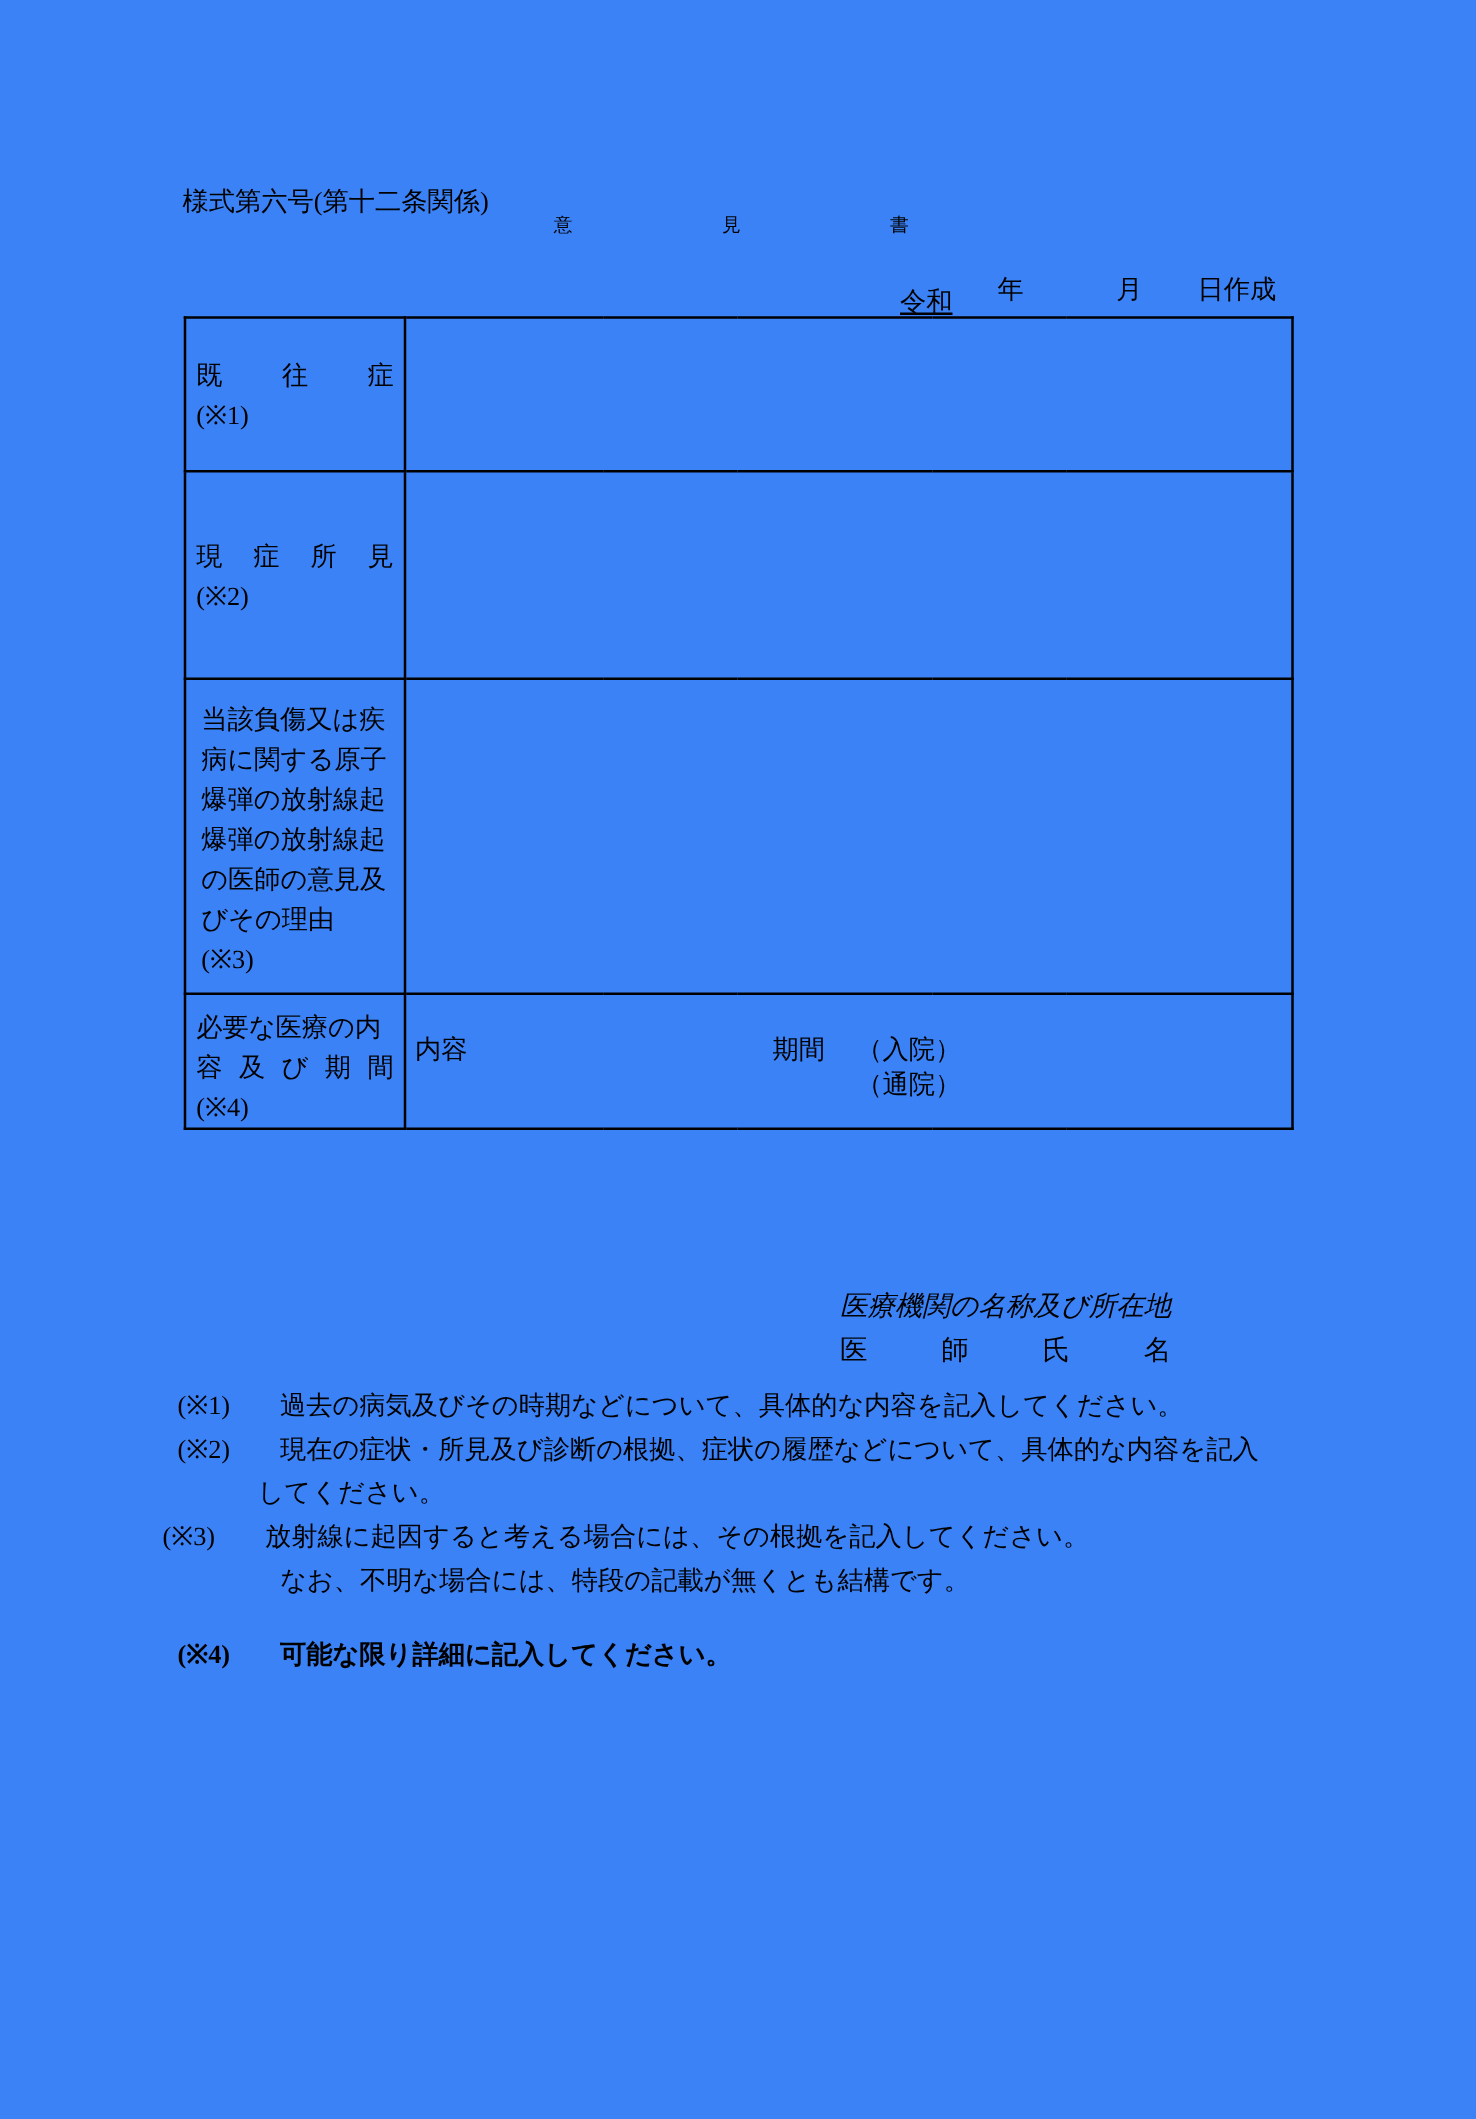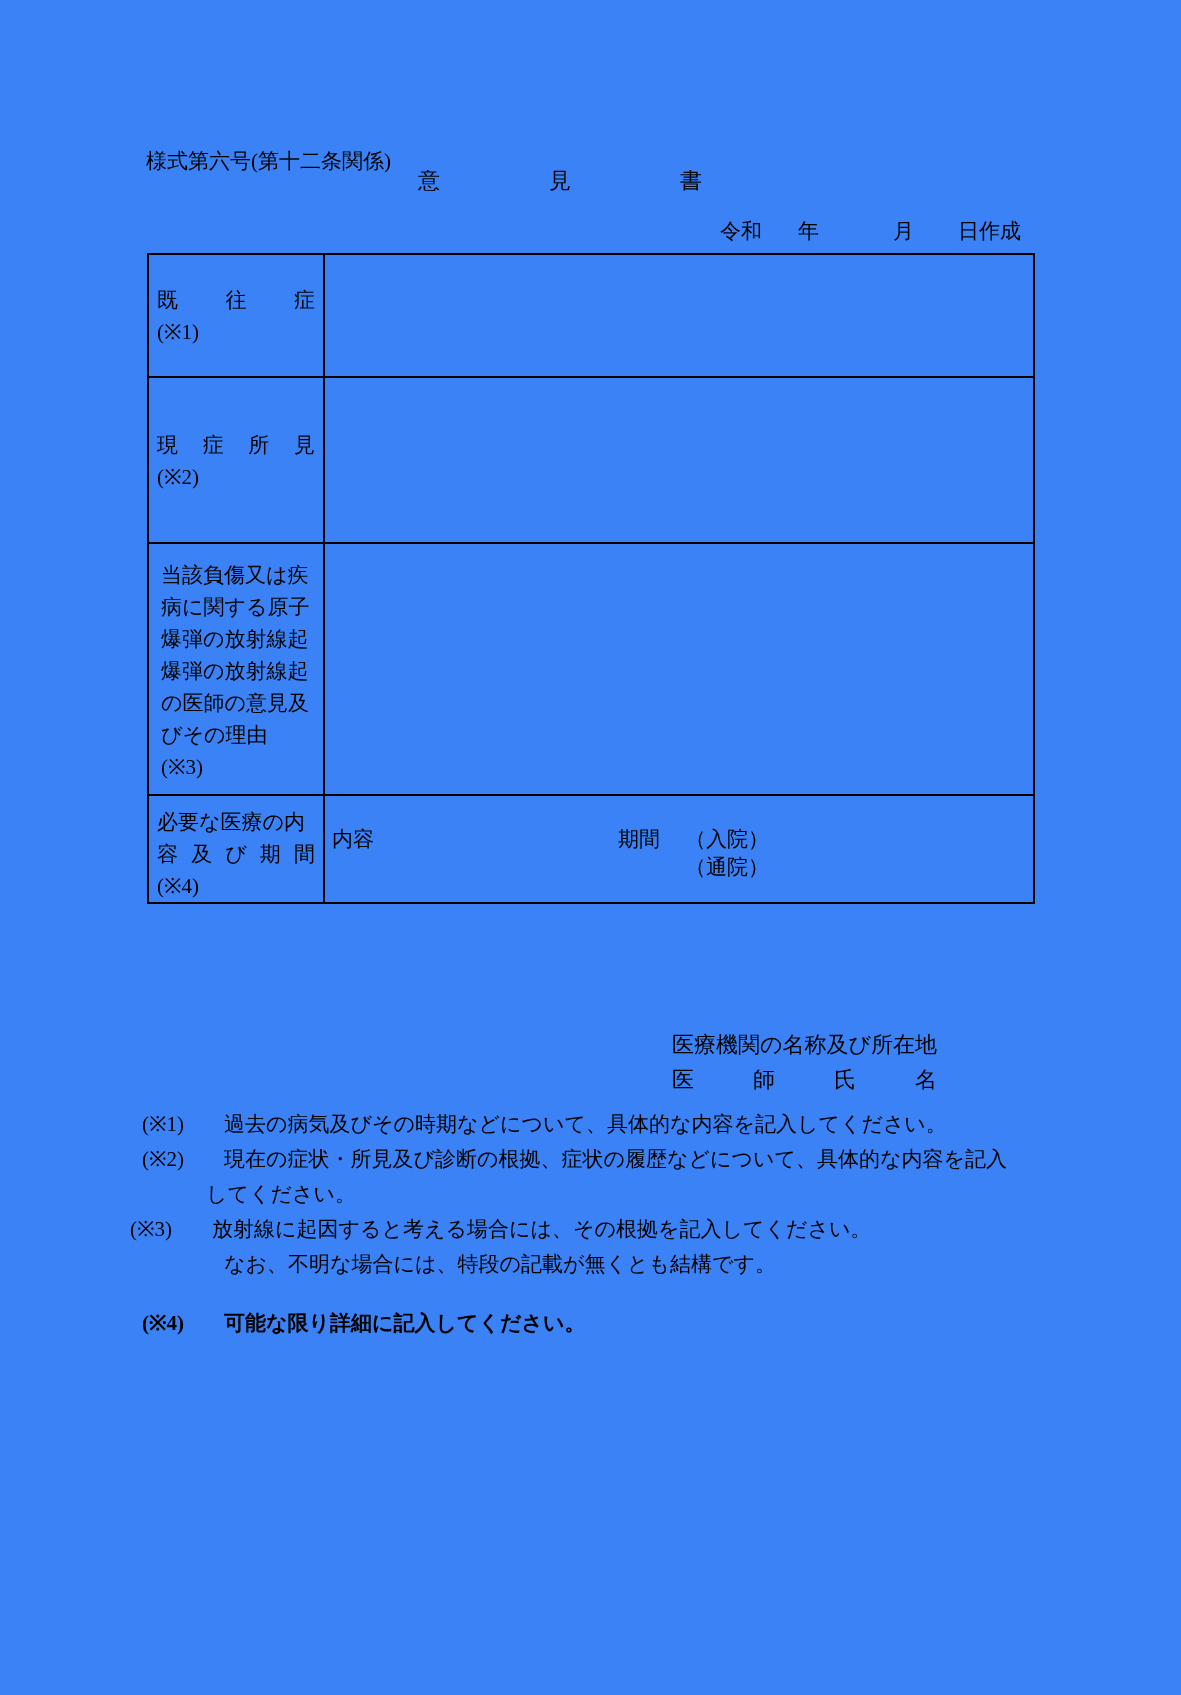--- a/index.html
+++ b/index.html
@@ -32,24 +32,24 @@
   .fn-line { position:absolute; white-space:nowrap; }
   .fn-marker { display:inline-block; width:82px; }
 </style>
 </head>
 <body>
 
 <div class="page">
 
   <div class="abs" style="left:146px; top:150px;">様式第六号(第十二条関係)</div>
 
-  <div class="abs jl" style="left:418px; top:170px; width:284px; font-size:22px; white-space:normal;">意見書</div>
+  <div class="abs jl" style="left:443px; top:170px; width:284px; font-size:15px; white-space:normal;">意見書</div>
 
   <div>
-    <span class="abs" style="left:720px; top:220px;">令和</span>
+    <span class="abs" style="left:720px; top:230px;text-decoration:underline;">令和</span>
     <span class="abs" style="left:798px; top:220px;">年</span>
     <span class="abs" style="left:893px; top:220px;">月</span>
     <span class="abs" style="left:958px; top:220px;">日作成</span>
   </div>
 
   <table class="form">
     <colgroup>
       <col style="width:176px">
         <col style="width:159px">
         <col style="width:107px">
@@ -101,21 +101,21 @@
       <td colspan="5" class="rel">
         <span class="abs" style="left:7px; top:32px;">内容</span>
         <span class="abs" style="left:293px; top:32px;">期間</span>
         <span class="abs" style="left:360px; top:32px;">（入院）</span>
         <span class="abs" style="left:360px; top:60px;">（通院）</span>
       </td>
     </tr>
   </tbody>
     </table>
 
-  <div class="abs" style="left:672px; top:1034px; font-size:22px;">医療機関の名称及び所在地</div>
+  <div class="abs" style="left:672px; top:1034px; font-size:22px;font-style:italic;">医療機関の名称及び所在地</div>
   <div class="abs jl" style="left:672px; top:1069px; width:265px; font-size:22px; white-space:normal;">医師氏名</div>
 
   <div class="fn-line" style="left:142px; top:1113px;">
     <span class="fn-marker">(※1)</span><span>過去の病気及びその時期などについて、具体的な内容を記入してください。</span>
   </div>
   <div class="fn-line" style="left:142px; top:1148px;">
     <span class="fn-marker">(※2)</span><span>現在の症状・所見及び診断の根拠、症状の履歴などについて、具体的な内容を記入</span>
   </div>
   <div class="fn-line" style="left:206px; top:1183px;">
     <span>してください。</span>

